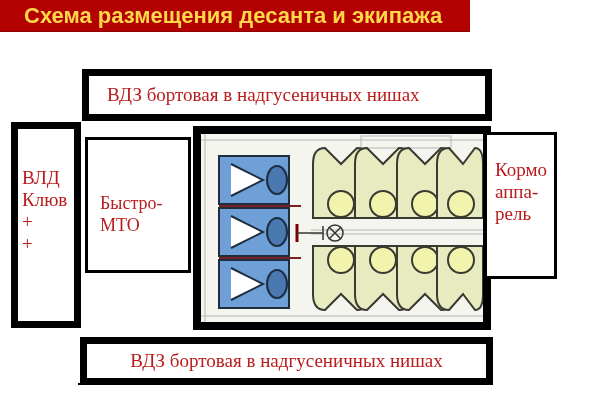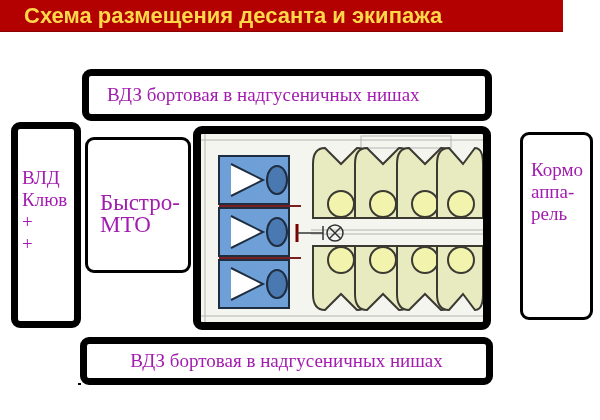--- a/index.html
+++ b/index.html
@@ -1,39 +1,39 @@
 <!DOCTYPE html>
 <html><head>
 <meta charset="utf-8">
 <style>
   html, body { margin:0; padding:0; }
   body {
     width:600px; height:420px; background:#ffffff; position:relative; overflow:hidden;
     font-family: "Liberation Serif", "DejaVu Serif", serif;
   }
   .title-bar {
-    position:absolute; left:0; top:0; width:563px; height:31px;
+    position:absolute; left:0; top:0; width:470px; height:31px;
     background:#b30000;
     border-bottom:1px solid #8a0000;
     display:flex; align-items:center;
   }
   .title-text {
     margin-left:24px;
     font-family: "Liberation Sans", "DejaVu Sans", sans-serif;
     font-weight:bold; font-size:22px; color:#ffd84a; letter-spacing:0px;
     white-space:nowrap;
   }
-  .box { position:absolute; background:#fff; box-sizing:border-box; color:#a21caf;border-radius:9px; }
+  .box { position:absolute; background:#fff; box-sizing:border-box; color:#b91c1c; }
   .thick { border:7px solid #000; }
   .thin { border:3px solid #000; }
   .top-box { left:82px; top:69px; width:410px; height:52px; display:flex; align-items:center; padding-left:18px; font-size:19px; }
   .bottom-box { left:80px; top:337px; width:413px; height:48px; display:flex; align-items:center; justify-content:center; font-size:19px; }
   .bow-box { left:11px; top:122px; width:70px; height:206px; padding:38px 0 0 4px; font-size:19px; line-height:22px; }
-  .mto-box { left:85px; top:137px; width:106px; height:136px; padding:52px 0 0 12px; font-size:23px; line-height:22px; }
-  .stern-box { left:520px; top:132px; width:73px; height:188px; padding:24px 0 0 8px; font-size:19px; line-height:22px; }
+  .mto-box { left:85px; top:137px; width:106px; height:136px; padding:52px 0 0 12px; font-size:18px; line-height:22px; }
+  .stern-box { left:484px; top:132px; width:73px; height:147px; padding:24px 0 0 8px; font-size:19px; line-height:22px; }
   .hull-box { left:193px; top:126px; width:298px; height:204px; border:8px solid #000; background:#f5f5f0; overflow:hidden; }
   .stray-mark { position:absolute; left:78px; top:383px; width:3px; height:2px; background:#000; }
   .line-stack span { display:block; }
   .plan { position:absolute; left:0; top:0; width:282px; height:188px; }
 </style>
 </head>
 <body>
 
 <div class="title-bar">
   <span class="title-text">Схема размещения десанта и экипажа</span>

